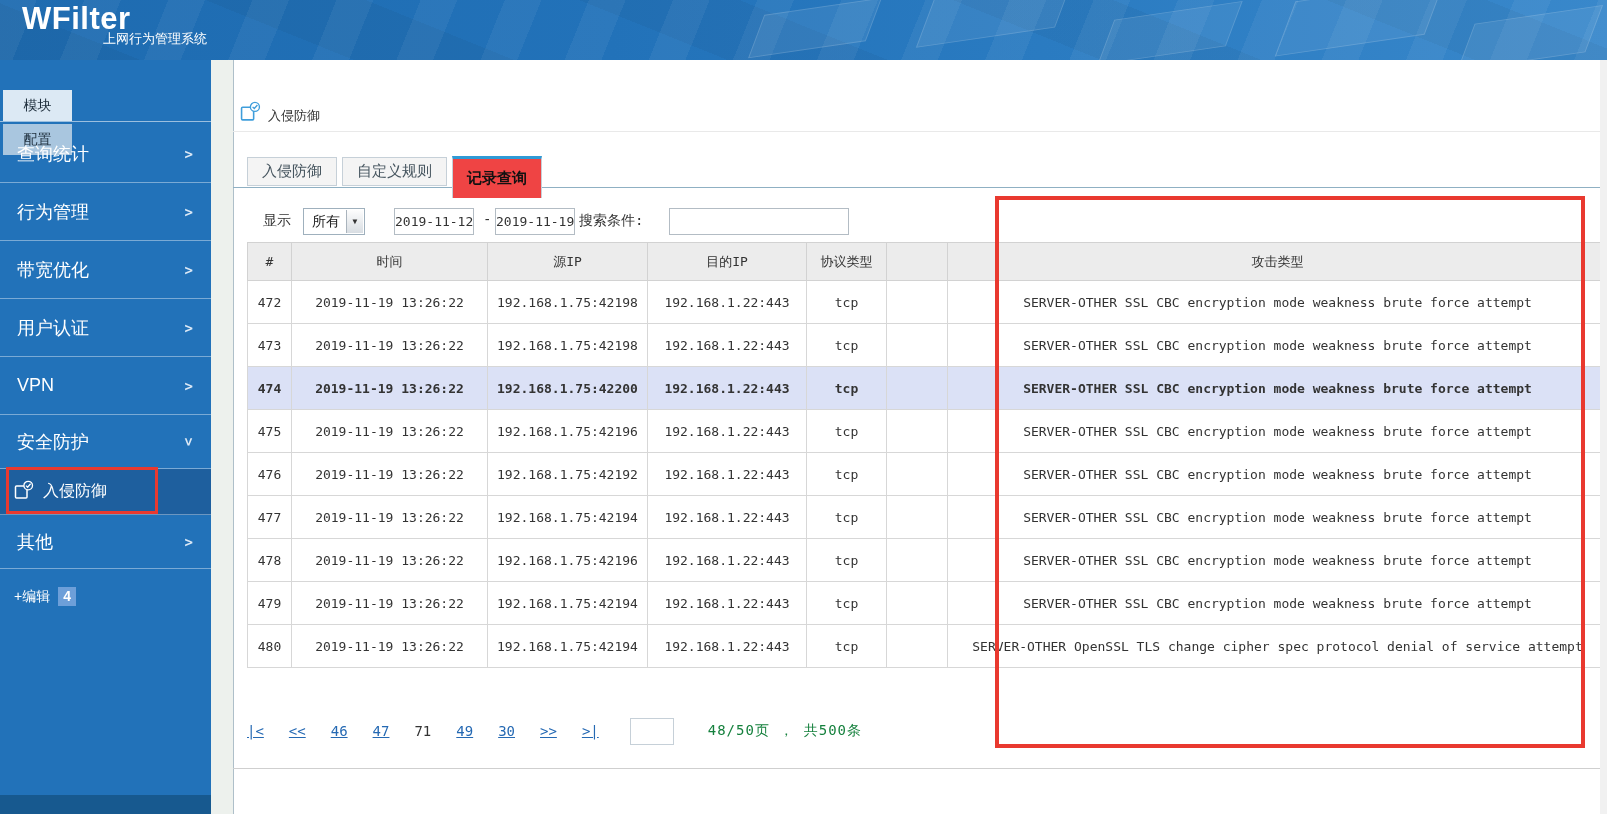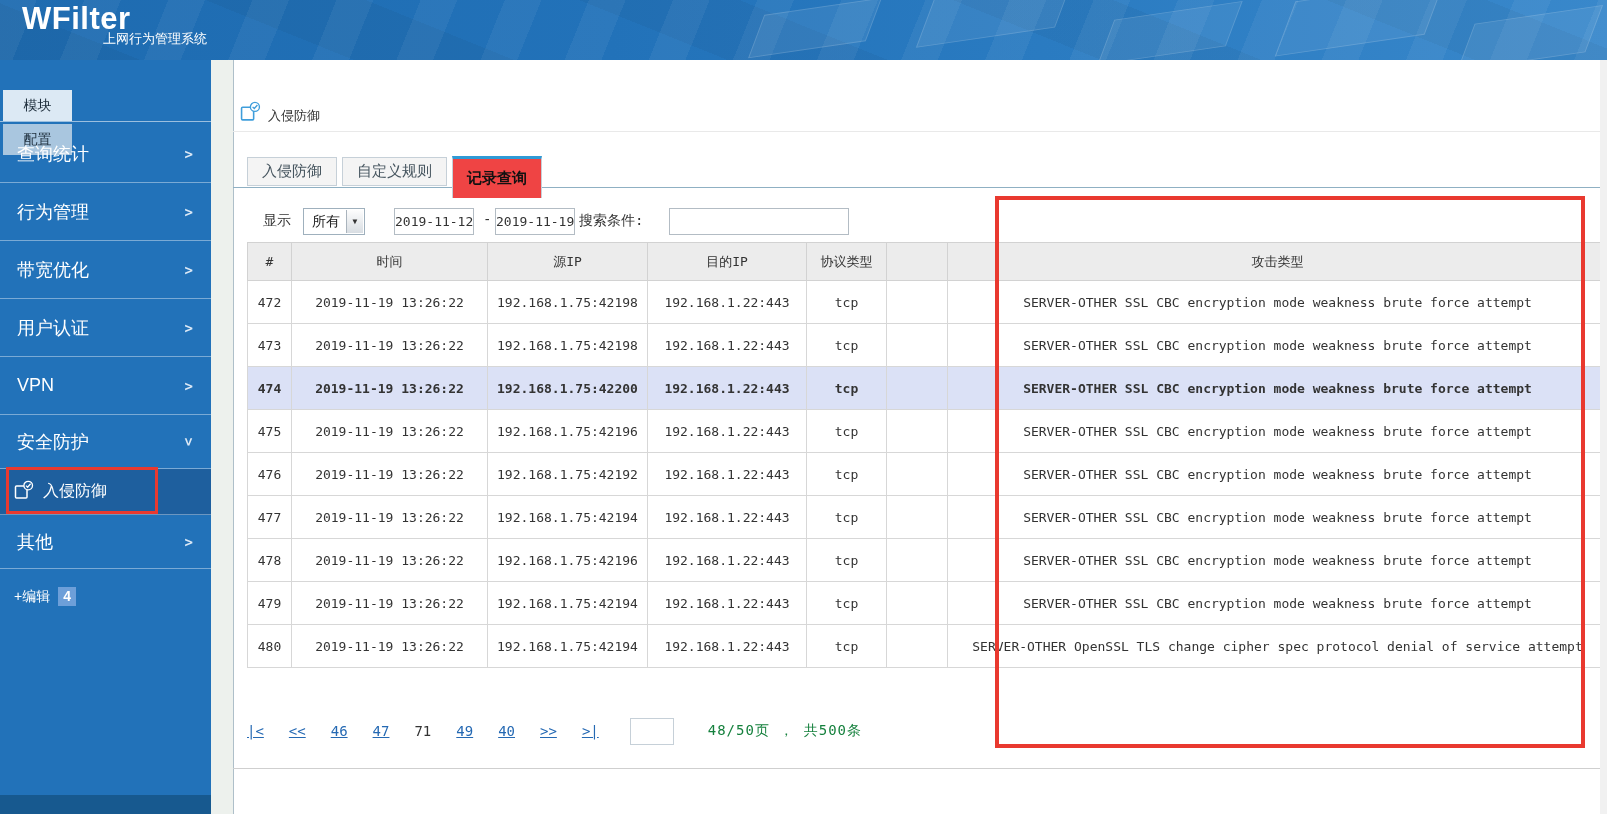--- a/index.html
+++ b/index.html
@@ -296,21 +296,21 @@
       </tbody>
   </table>
 
   <div class="pager mono">
     <span class="pg">|&lt;</span>
     <span class="pg">&lt;&lt;</span>
     <span class="pg">46</span>
     <span class="pg">47</span>
     <span class="pg current">71</span>
     <span class="pg">49</span>
-    <span class="pg">40</span>
+    <span class="pg">30</span>
     <span class="pg">&gt;&gt;</span>
     <span class="pg">&gt;|</span>
     <input class="pg-input mono" value="" style="">
     <span class="pg-info">48/50页 ， 共500条</span>
   </div>
   <div class="panel-bottom"></div>
 </div>
 
 <div class="scrollbar"></div>
 

